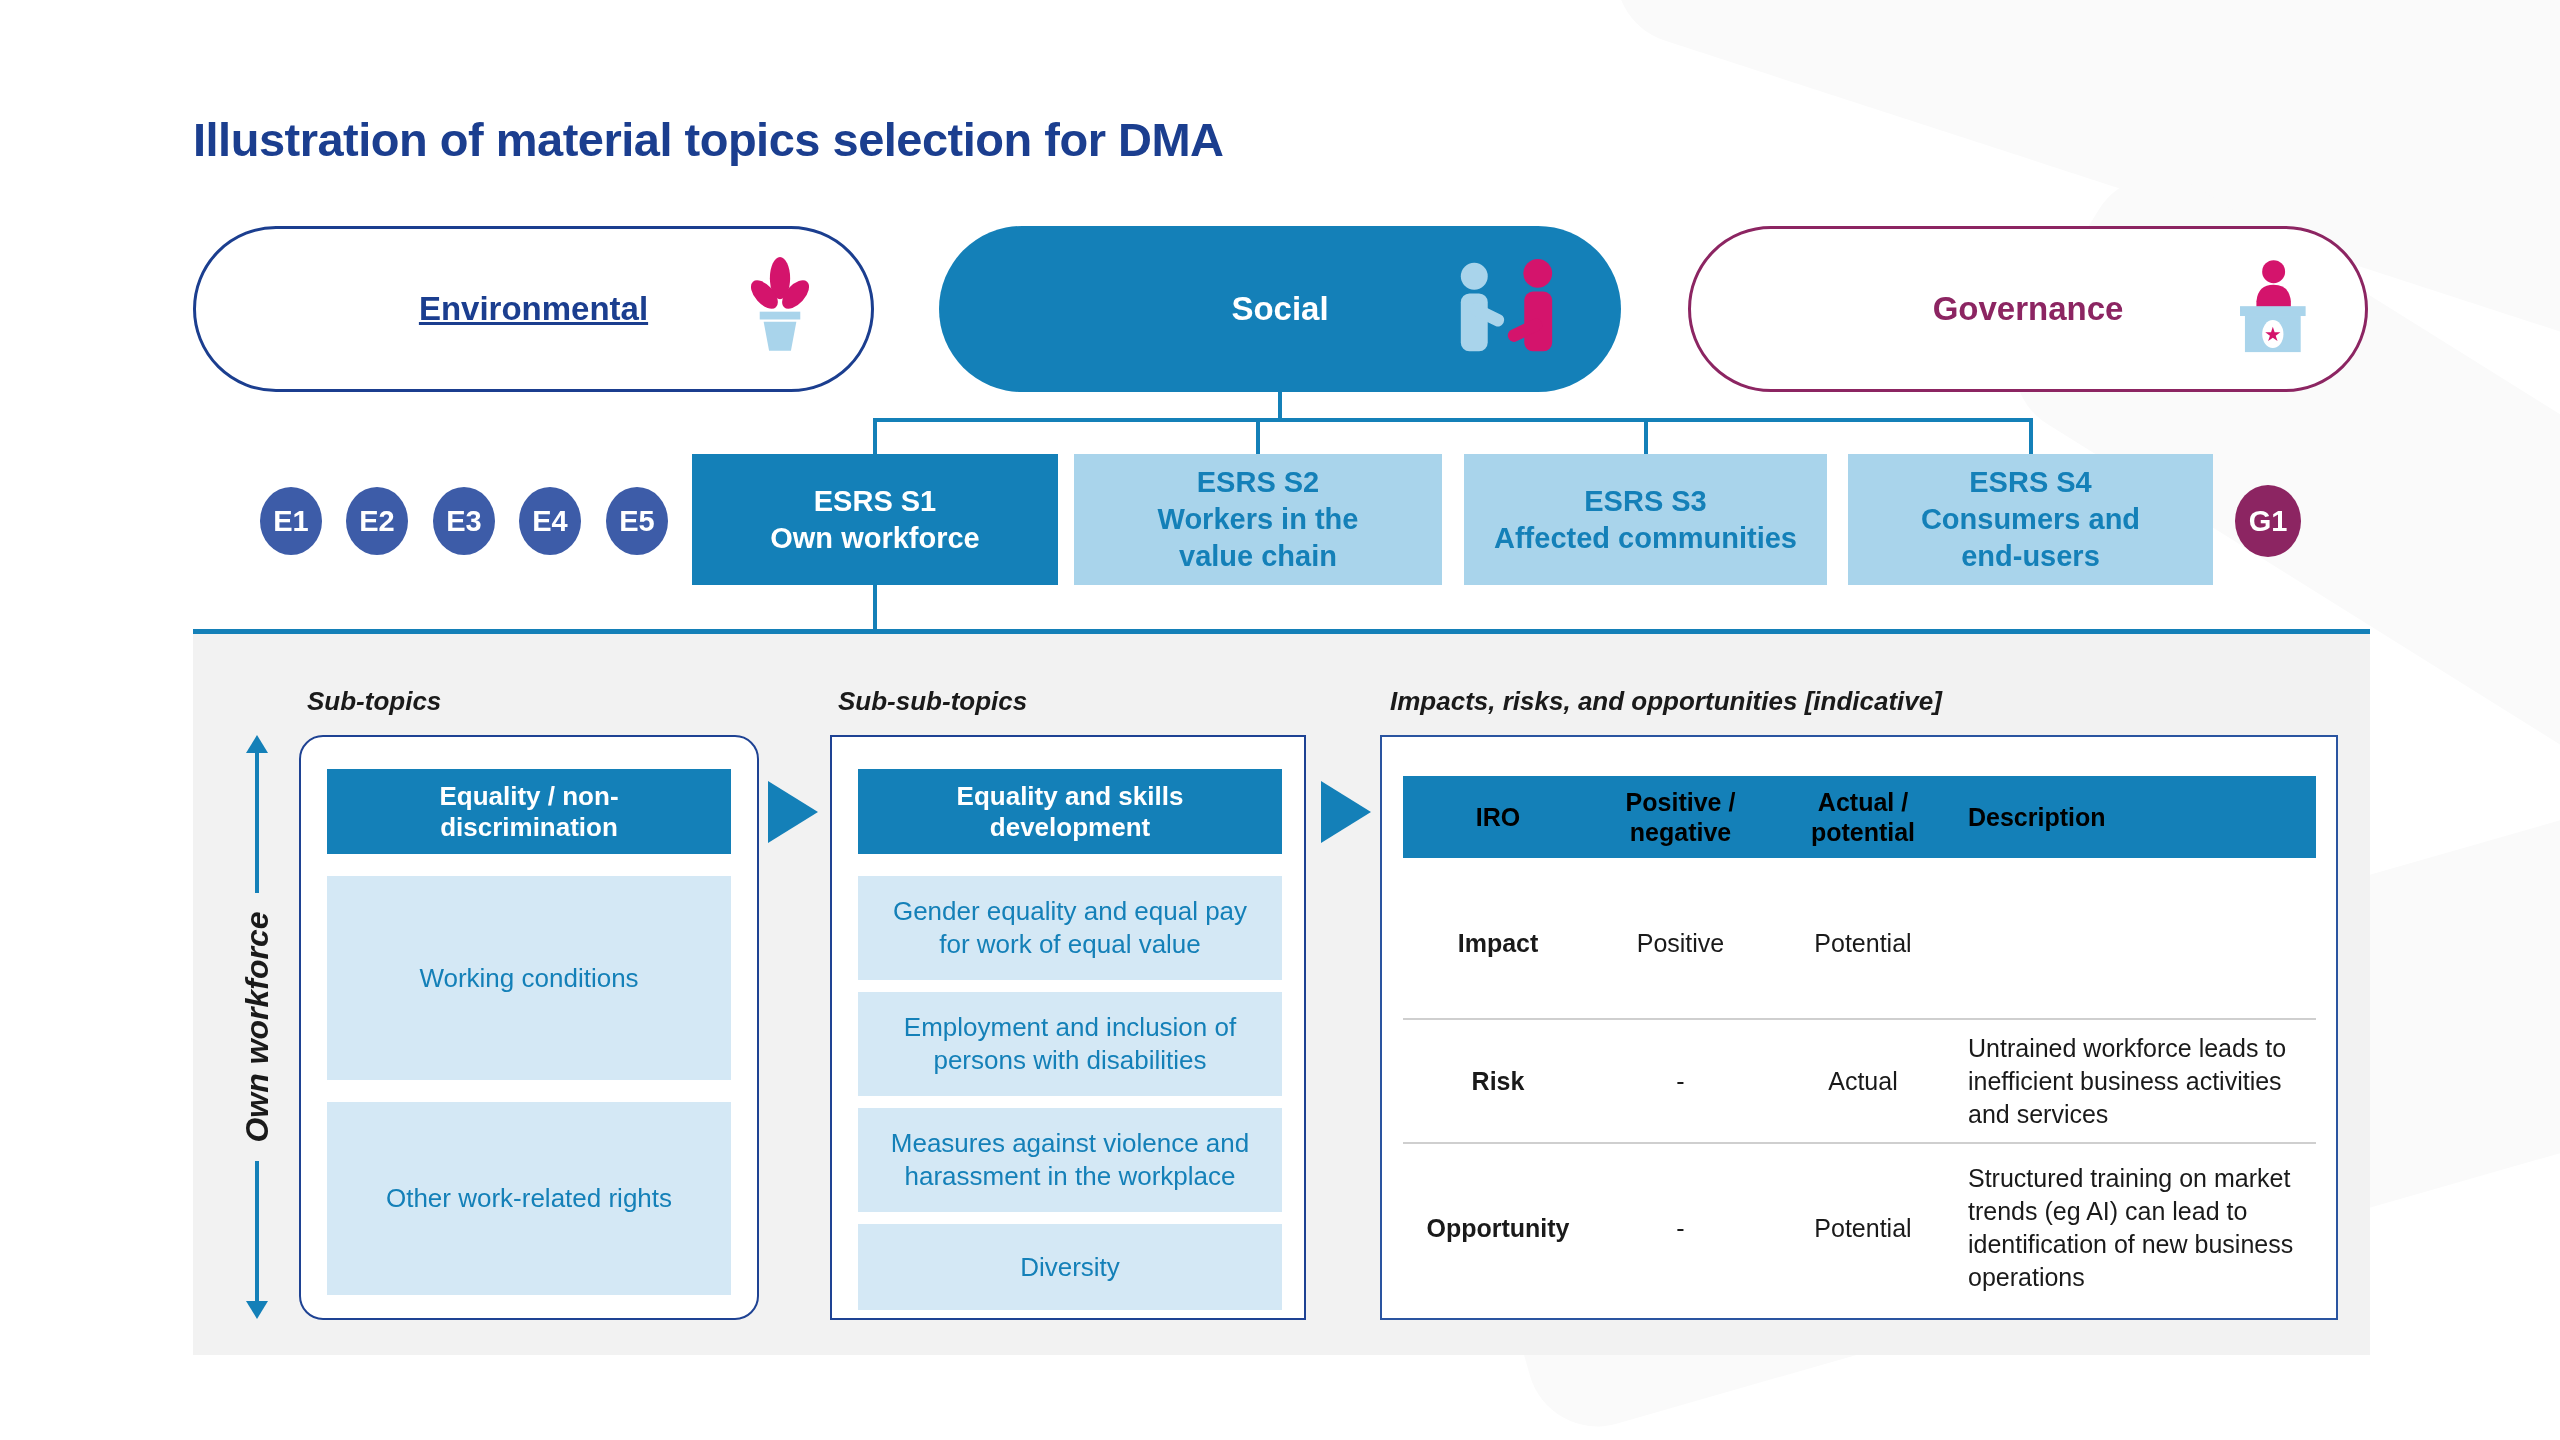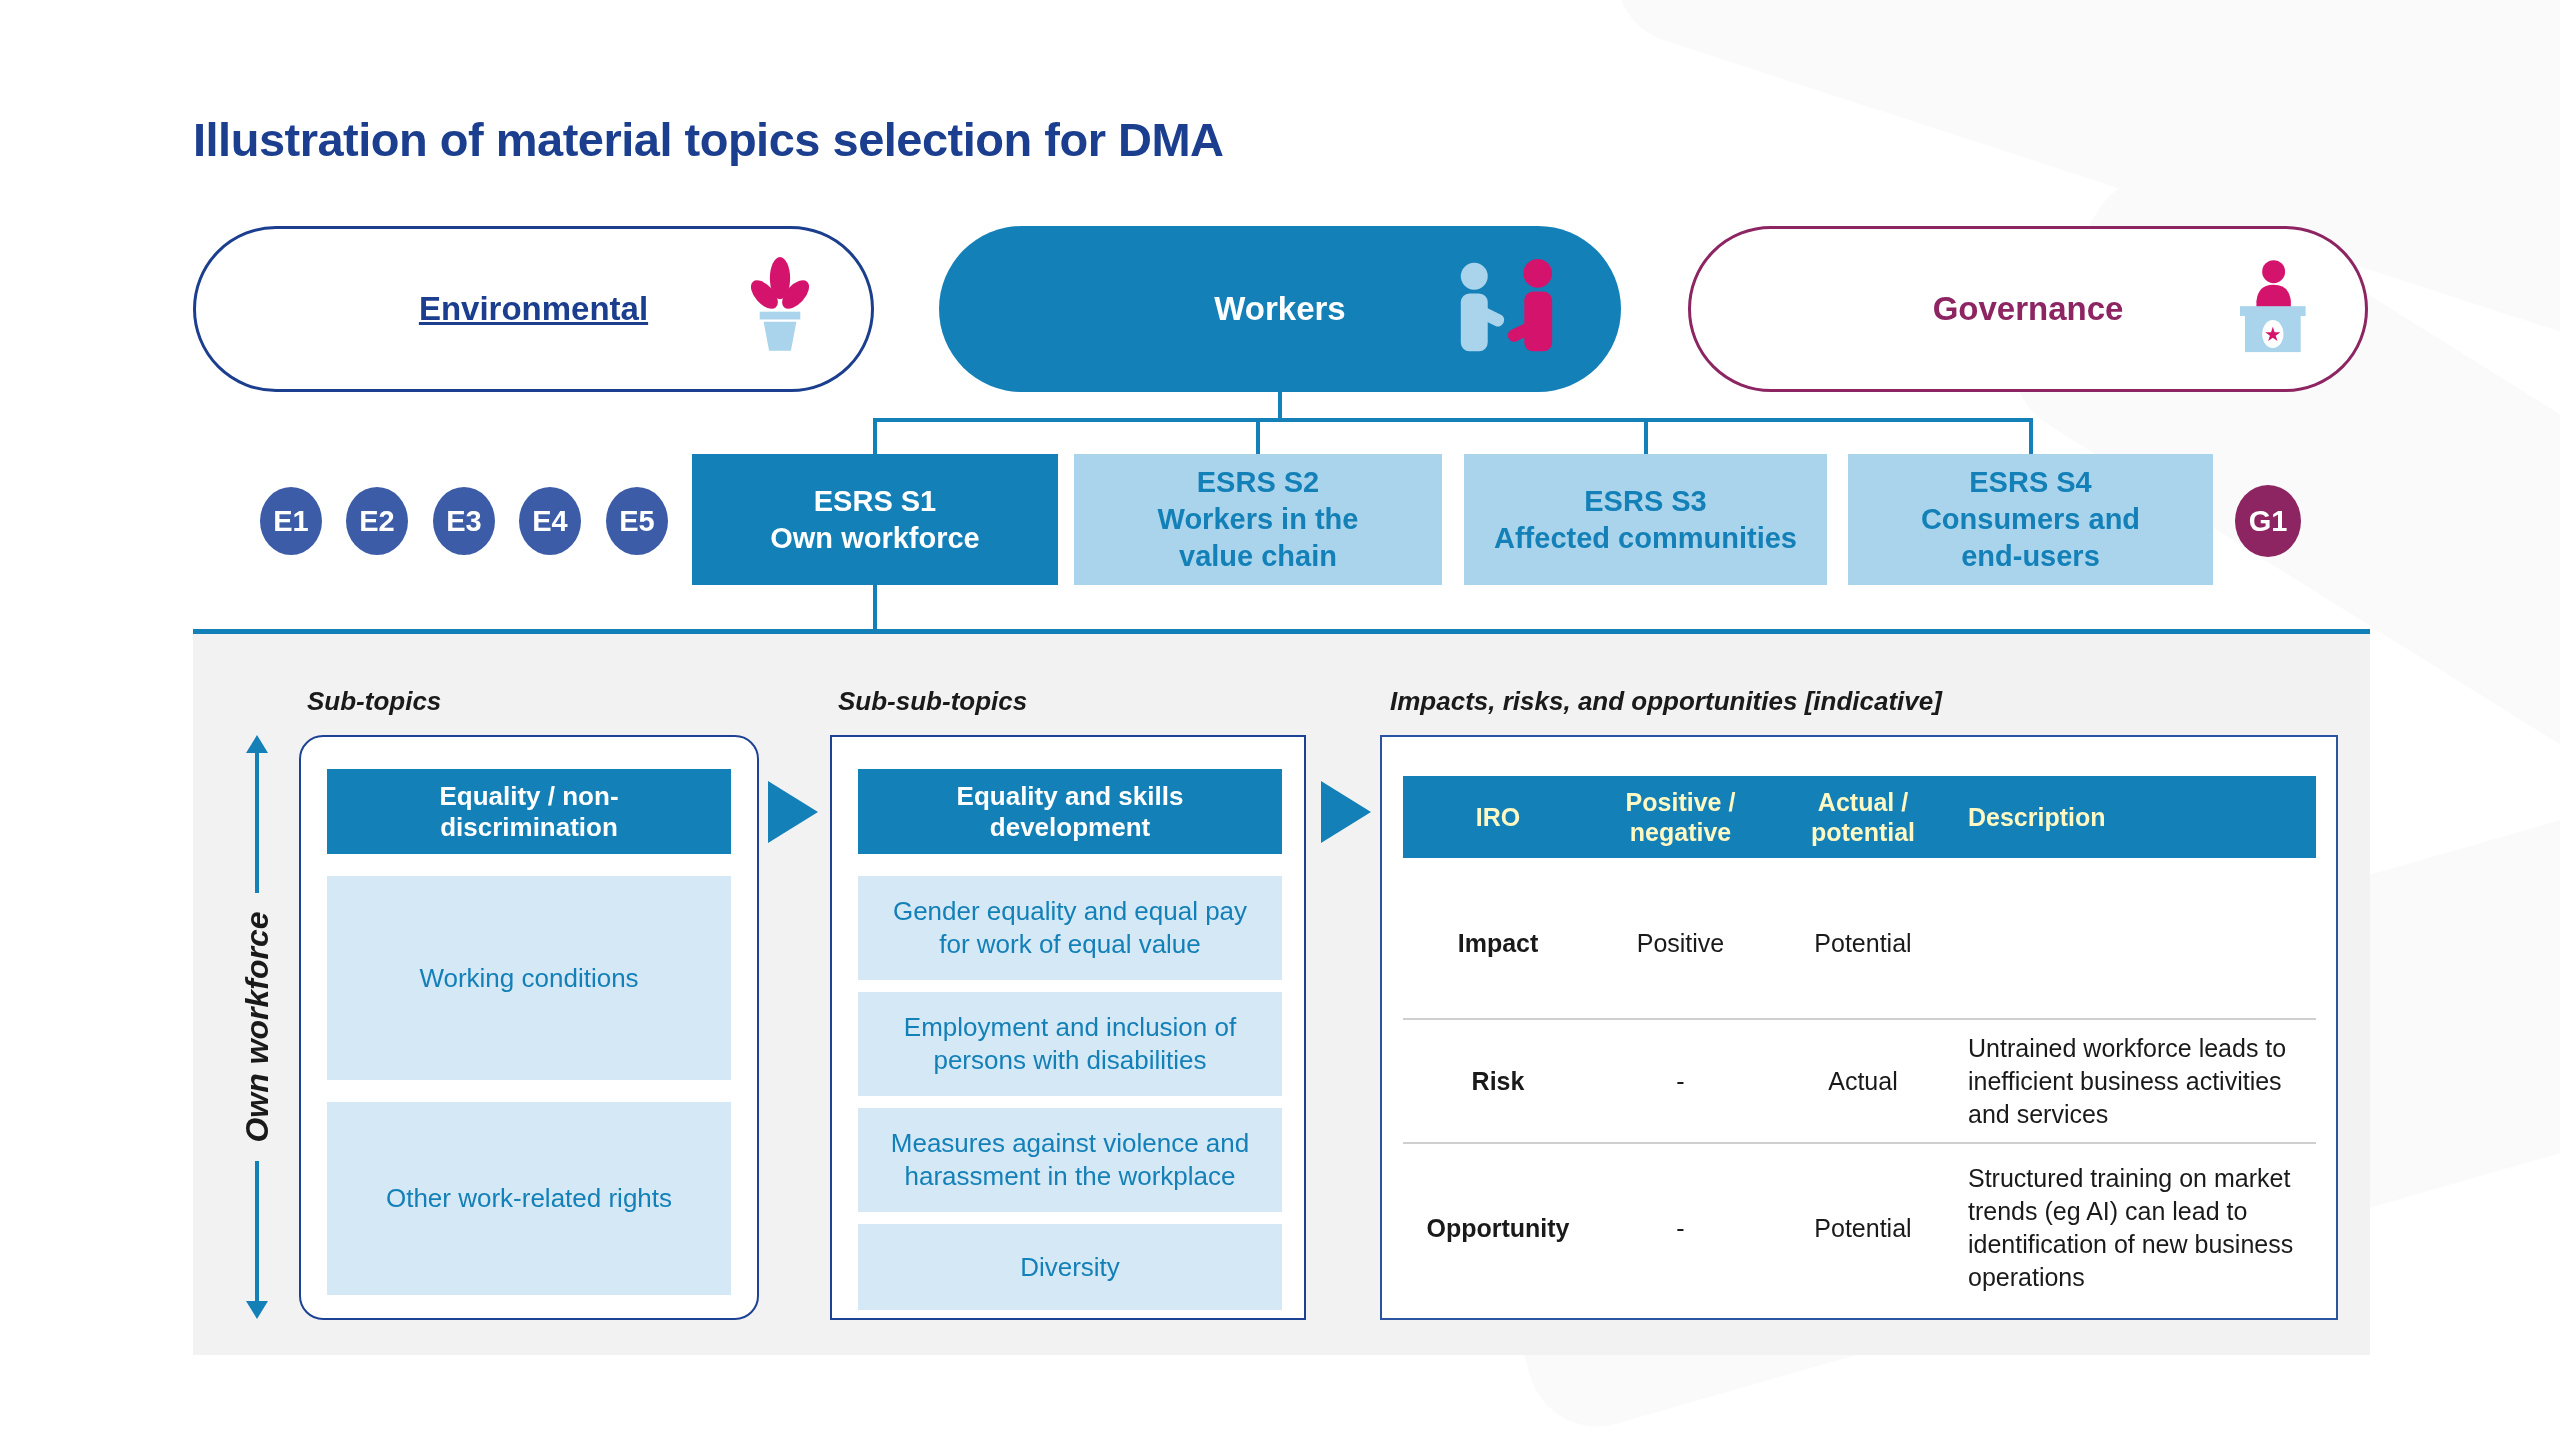--- a/index.html
+++ b/index.html
@@ -81,21 +81,21 @@
   .flow-arrow { position:absolute; width:0; height:0; top:781px;
                 border-top:31px solid transparent; border-bottom:31px solid transparent; border-left:50px solid #1480b8; }
   .fa1 { left:768px; }
   .fa2 { left:1321px; }
 
   
   .iro-box { position:absolute; left:1380px; top:735px; width:958px; height:585px;
              background:#ffffff; border:2px solid #2a54a0; box-sizing:border-box; }
   .iro-grid { position:absolute; left:21px; width:913px; display:grid;
               grid-template-columns:190px 175px 190px 358px; align-items:center; }
-  .iro-header { top:39px; height:82px; background:#1480b8; color:#fef9c3; font-weight:bold;
+  .iro-header { top:39px; height:82px; background:#1480b8; color:#000000; font-weight:bold;
                 font-size:25px; line-height:30px; }
   .iro-header .hcell { text-align:center; }
   .iro-header .hcell span { display:inline-block; max-width:135px; }
   .iro-header .hdesc { text-align:left; padding-left:10px; }
   .iro-row { font-size:25px; color:#1a1a1a; }
   .iro-row .c1 { text-align:center; font-weight:bold; }
   .iro-row .c2, .iro-row .c3 { text-align:center; }
   .iro-row .c4 { text-align:left; padding-left:10px; padding-right:6px; line-height:33px; }
   .row1 { top:131px; height:150px; }
   .row2 { top:283px; height:122px; }
@@ -122,21 +122,21 @@
         <ellipse cx="0" cy="-47" rx="13" ry="27" fill="#d4146c"></ellipse>
         <ellipse cx="-20" cy="-26" rx="12" ry="22" fill="#d4146c" transform="rotate(-42 -20 -26)"></ellipse>
         <ellipse cx="20" cy="-26" rx="12" ry="22" fill="#d4146c" transform="rotate(42 20 -26)"></ellipse>
         <rect x="-26" y="-4" width="52" height="10" fill="#a9d4eb"></rect>
         <path d="M-21,9 L21,9 L14,46 L-14,46 Z" fill="#a9d4eb"></path>
       </svg>
     </span>
   </div>
 
   <div class="pill pill-soc">
-    <span class="pill-label">Workers</span>
+    <span class="pill-label">Social</span>
     <span class="pill-icon">
       <svg width="126" height="100" viewBox="-62 -52 124 104">
         <circle cx="-33" cy="-32" r="14" fill="#a9d4eb"></circle>
         <rect x="-47" y="-14" width="28" height="60" rx="9" fill="#a9d4eb"></rect>
         <rect x="-34" y="-6" width="38" height="13" rx="6" fill="#a9d4eb" transform="rotate(26 -34 -6)"></rect>
         <circle cx="33" cy="-35" r="15" fill="#d4146c"></circle>
         <rect x="19" y="-16" width="29" height="62" rx="9" fill="#d4146c"></rect>
         <rect x="-4" y="10" width="38" height="13" rx="6" fill="#d4146c" transform="rotate(-26 34 10)"></rect>
       </svg>
     </span>

